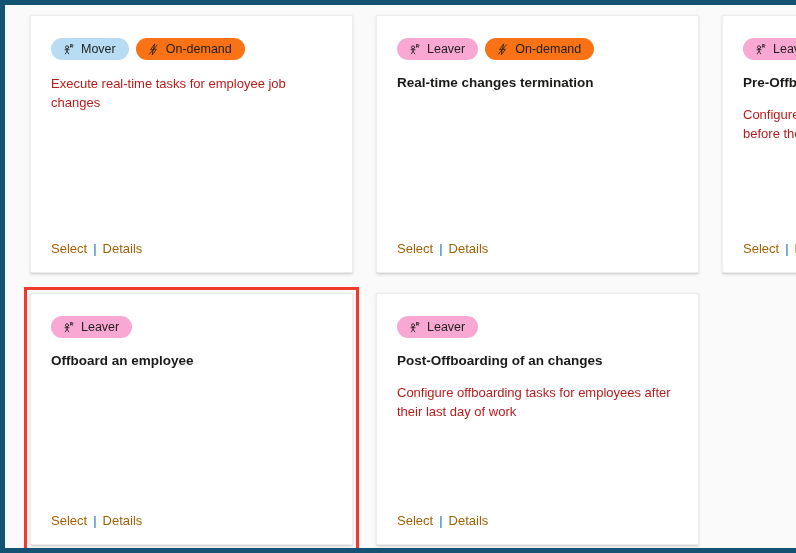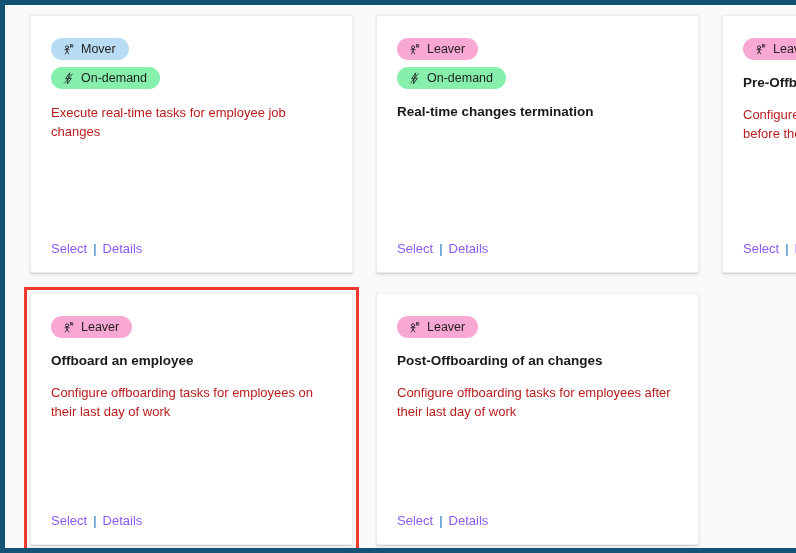--- a/index.html
+++ b/index.html
@@ -58,42 +58,41 @@
   .card-inner {
     position: absolute;
     inset: 0;
     padding: 22px 20px 0 20px;
   }
 
   
   .badge-row {
     display: flex;
     gap: 7px;
-    align-items: flex-start;
+    align-items: flex-end;
     margin-bottom: 14px;
     flex-wrap: nowrap;
-    flex-direction: column;
   }
 
   .badge {
     display: inline-flex;
     align-items: center;
     gap: 6px;
     height: 22px;
     padding: 0 13px 0 11px;
     border-radius: 11px;
     font-size: 12.5px;
     line-height: 1;
     white-space: nowrap;
     color: #201f1e;
   }
 
   .badge.mover    { background: #b7dcf3; }
   .badge.leaver   { background: #f9a8d4; }
-  .badge.ondemand { background: #86efac; }
+  .badge.ondemand { background: #f97316; }
 
   .badge-icon {
     display: inline-flex;
     width: 13px;
     height: 13px;
     flex: 0 0 13px;
     align-items: center;
     justify-content: center;
   }
   .badge-icon svg { display: block; }
@@ -118,21 +117,21 @@
   .card-footer {
     position: absolute;
     left: 20px;
     bottom: 16px;
     display: flex;
     align-items: center;
     gap: 6px;
     font-size: 13px;
   }
   .card-link {
-    color: #8b5cf6;
+    color: #a16207;
     text-decoration: none;
     cursor: pointer;
   }
   .link-sep { color: #0f6cbd; }
 </style>
 </head>
 <body>
 
 <div id="viewport">
   <div class="card-grid" id="card-grid">
@@ -236,21 +235,20 @@
                   <svg width="13" height="13" viewBox="0 0 16 16" fill="none" stroke="#201f1e" stroke-width="1.05" stroke-linecap="round" stroke-linejoin="round">
                     <circle cx="6.2" cy="5.3" r="1.9"></circle>
                     <path d="M6.2 7.2v3.0M6.2 10.2 4.1 13.4M6.2 10.2 8.3 13.4M3.6 8.3h5.2"></path>
                     <path d="M10.6 2.0v3.3M10.6 2.0h1.9a1.0 1.0 0 0 1 0 2.0h-1.9M11.8 4.0l1.5 1.4" stroke-width="0.95"></path>
                   </svg>
                 </span>
                 <span>Leaver</span>
               </span>
             </div>
             <div class="card-title">Offboard an employee</div>
-            <div class="card-desc">Configure offboarding tasks for employees on their last day of work</div>
           </div>
           <div class="card-footer">
             <a class="card-link">Select</a>
             <span class="link-sep">|</span>
             <a class="card-link">Details</a>
           </div>
         </div>
       </div>
       <div class="card-slot" style="left: 363px; top: 283px; width: 323px; height: 252px;">
         <div class="card">

